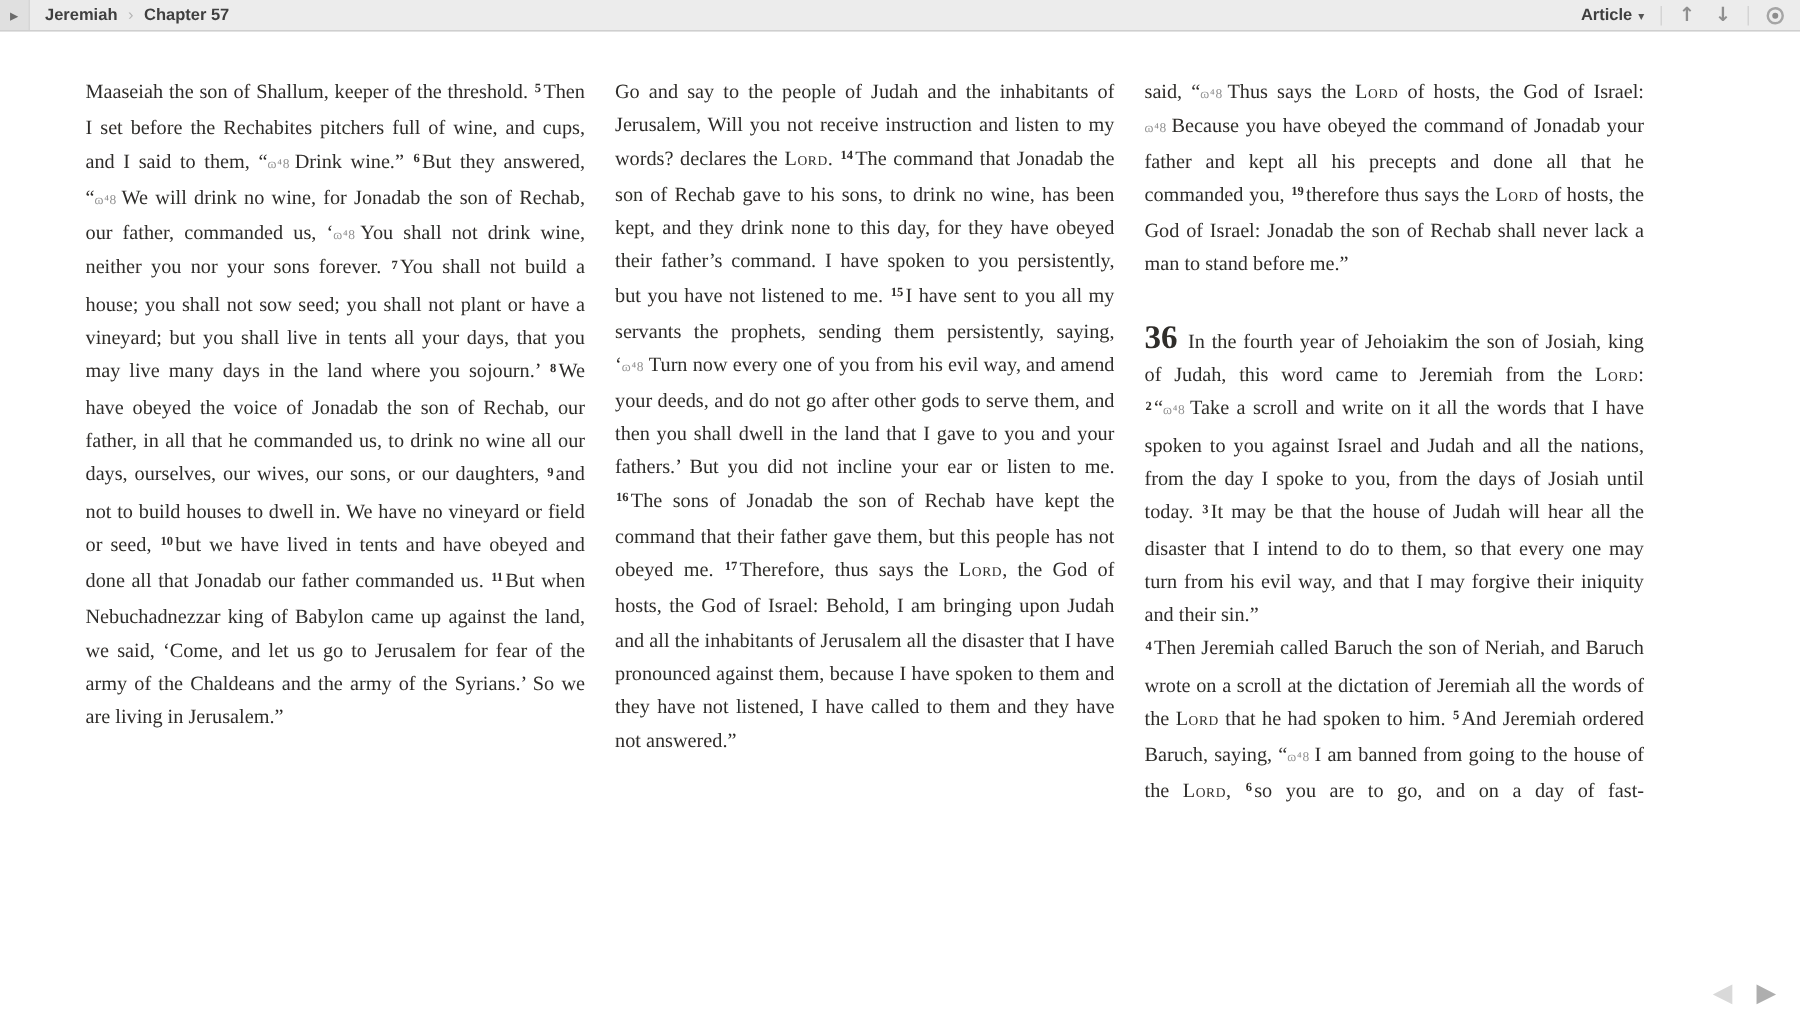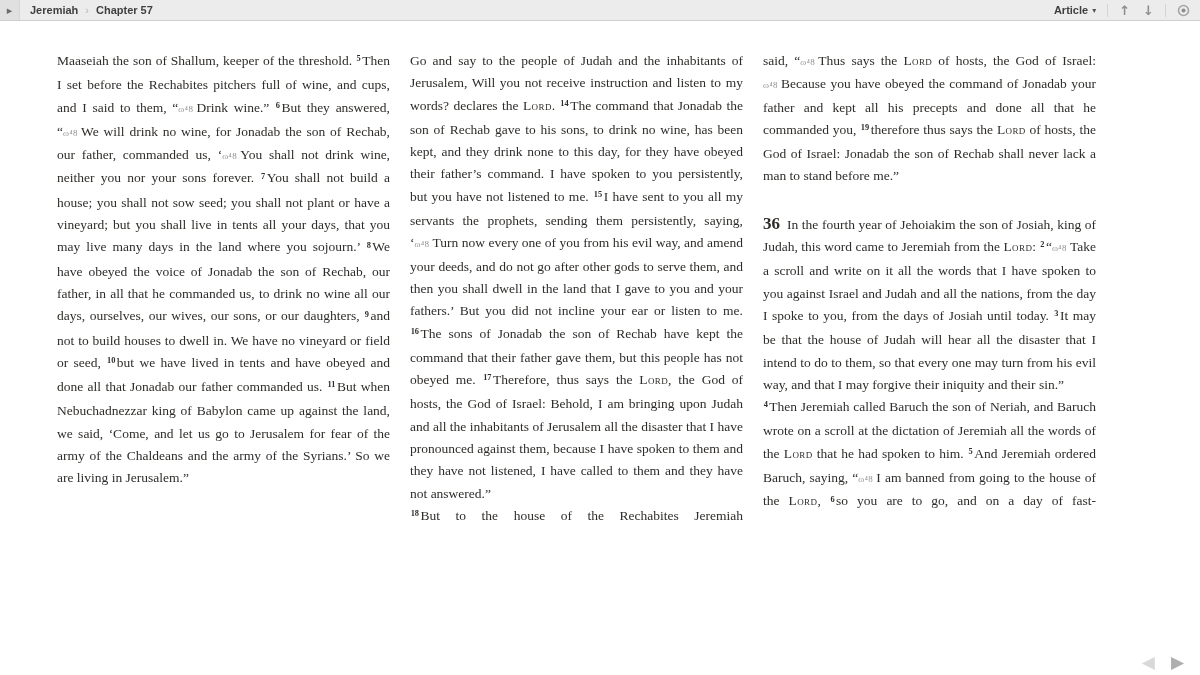--- a/index.html
+++ b/index.html
@@ -58,21 +58,21 @@
     margin:0 0.18em 0 0.08em;letter-spacing:0;
   }
   .m{ 
     font-family:Liberation Serif, serif;
     font-size:9px;color:var(--muted);letter-spacing:0.5px;margin-right:3px;
     cursor:pointer;
     margin-top:25px;
   }
   .lord{font-variant:small-caps;letter-spacing:0.4px;}
   .ch{ 
-    font-size:17px;font-weight:bold;line-height:1;margin-right:7px;
+    font-size:22px;font-weight:bold;line-height:1;margin-right:7px;
   }
   
   .pager{position:absolute;right:16px;bottom:4px;display:flex;gap:16px;align-items:center;}
   .pager button{background:none;border:none;padding:0;cursor:pointer;font-size:17px;line-height:1;
     font-family:"DejaVu Sans", sans-serif;}
   .pager .prev{color:var(--prev-arrow);}
   .pager .next{color:var(--next-arrow);}
 </style>
 </head>
 <body>
@@ -107,21 +107,20 @@
     </button>
   </div>
 </div>
 
 <div class="reading-pane" id="reading-pane">
     <div class="text-column">
       <p class="para"><span class="t">Maaseiah the son of Shallum, keeper of the threshold. </span><span class="v">5</span><span class="t">Then I set before the Rechabites pitchers full of wine, and cups, and I said to them, “</span><span class="m">ɷ⁴8</span><span class="t">Drink wine.” </span><span class="v">6</span><span class="t">But they answered, “</span><span class="m">ɷ⁴8</span><span class="t">We will drink no wine, for Jonadab the son of Rechab, our father, commanded us, ‘</span><span class="m">ɷ⁴8</span><span class="t">You shall not drink wine, neither you nor your sons forever. </span><span class="v">7</span><span class="t">You shall not build a house; you shall not sow seed; you shall not plant or have a vineyard; but you shall live in tents all your days, that you may live many days in the land where you sojourn.’ </span><span class="v">8</span><span class="t">We have obeyed the voice of Jonadab the son of Rechab, our father, in all that he commanded us, to drink no wine all our days, ourselves, our wives, our sons, or our daughters, </span><span class="v">9</span><span class="t">and not to build houses to dwell in. We have no vineyard or field or seed, </span><span class="v">10</span><span class="t">but we have lived in tents and have obeyed and done all that Jonadab our father commanded us. </span><span class="v">11</span><span class="t">But when Nebuchadnezzar king of Babylon came up against the land, we said, ‘Come, and let us go to Jerusalem for fear of the army of the Chaldeans and the army of the Syrians.’ So we are living in Jerusalem.”</span></p>
     </div>
     <div class="text-column">
       <p class="para"><span class="t">Go and say to the people of Judah and the inhabitants of Jerusalem, Will you not receive instruction and listen to my words? declares the </span><span class="lord">Lord</span><span class="t">. </span><span class="v">14</span><span class="t">The command that Jonadab the son of Rechab gave to his sons, to drink no wine, has been kept, and they drink none to this day, for they have obeyed their father’s command. I have spoken to you persistently, but you have not listened to me. </span><span class="v">15</span><span class="t">I have sent to you all my servants the prophets, sending them persistently, saying, ‘</span><span class="m">ɷ⁴8</span><span class="t">Turn now every one of you from his evil way, and amend your deeds, and do not go after other gods to serve them, and then you shall dwell in the land that I gave to you and your fathers.’ But you did not incline your ear or listen to me. </span><span class="v">16</span><span class="t">The sons of Jonadab the son of Rechab have kept the command that their father gave them, but this people has not obeyed me. </span><span class="v">17</span><span class="t">Therefore, thus says the </span><span class="lord">Lord</span><span class="t">, the God of hosts, the God of Israel: Behold, I am bringing upon Judah and all the inhabitants of Jerusalem all the disaster that I have pronounced against them, because I have spoken to them and they have not listened, I have called to them and they have not answered.”</span></p>
-      <p class="para jlast"><span class="v">18</span><span class="t">But to the house of the Rechabites Jeremiah</span></p>
     </div>
     <div class="text-column">
       <p class="para"><span class="t">said, “</span><span class="m">ɷ⁴8</span><span class="t">Thus says the </span><span class="lord">Lord</span><span class="t"> of hosts, the God of Israel: </span><span class="m">ɷ⁴8</span><span class="t">Because you have obeyed the command of Jonadab your father and kept all his precepts and done all that he commanded you, </span><span class="v">19</span><span class="t">therefore thus says the </span><span class="lord">Lord</span><span class="t"> of hosts, the God of Israel: Jonadab the son of Rechab shall never lack a man to stand before me.”</span></p>
       <p class="para chapter-start"><span class="ch">36</span><span class="t">In the fourth year of Jehoiakim the son of Josiah, king of Judah, this word came to Jeremiah from the </span><span class="lord">Lord</span><span class="t">: </span><span class="v">2</span><span class="t">“</span><span class="m">ɷ⁴8</span><span class="t">Take a scroll and write on it all the words that I have spoken to you against Israel and Judah and all the nations, from the day I spoke to you, from the days of Josiah until today. </span><span class="v">3</span><span class="t">It may be that the house of Judah will hear all the disaster that I intend to do to them, so that every one may turn from his evil way, and that I may forgive their iniquity and their sin.”</span></p>
       <p class="para jlast"><span class="v">4</span><span class="t">Then Jeremiah called Baruch the son of Neriah, and Baruch wrote on a scroll at the dictation of Jeremiah all the words of the </span><span class="lord">Lord</span><span class="t"> that he had spoken to him. </span><span class="v">5</span><span class="t">And Jeremiah ordered Baruch, saying, “</span><span class="m">ɷ⁴8</span><span class="t">I am banned from going to the house of the </span><span class="lord">Lord</span><span class="t">, </span><span class="v">6</span><span class="t">so you are to go, and on a day of fast-</span></p>
     </div>
   </div>
 
 <div class="pager">
   <button class="prev">

